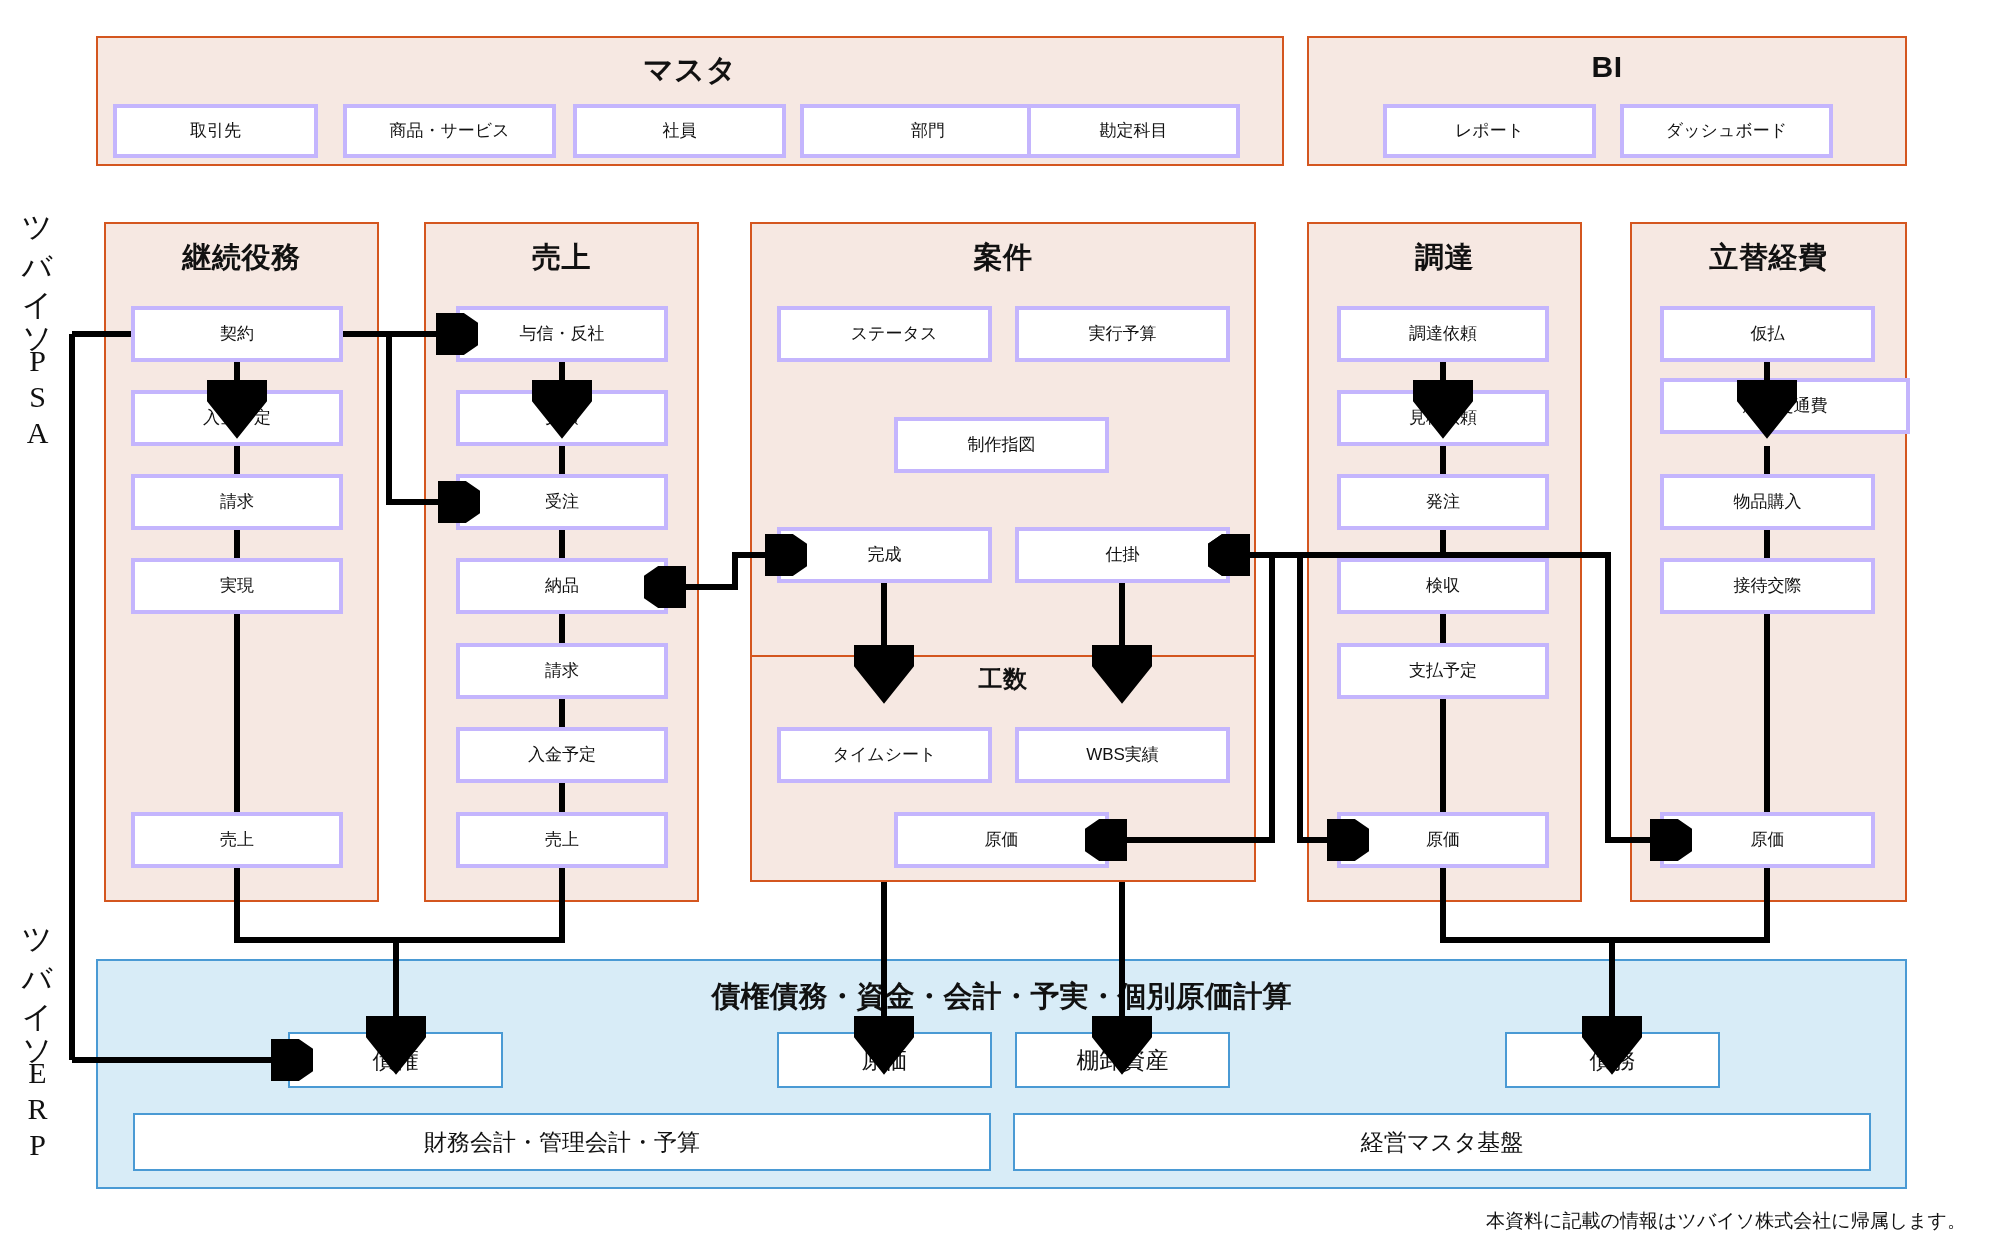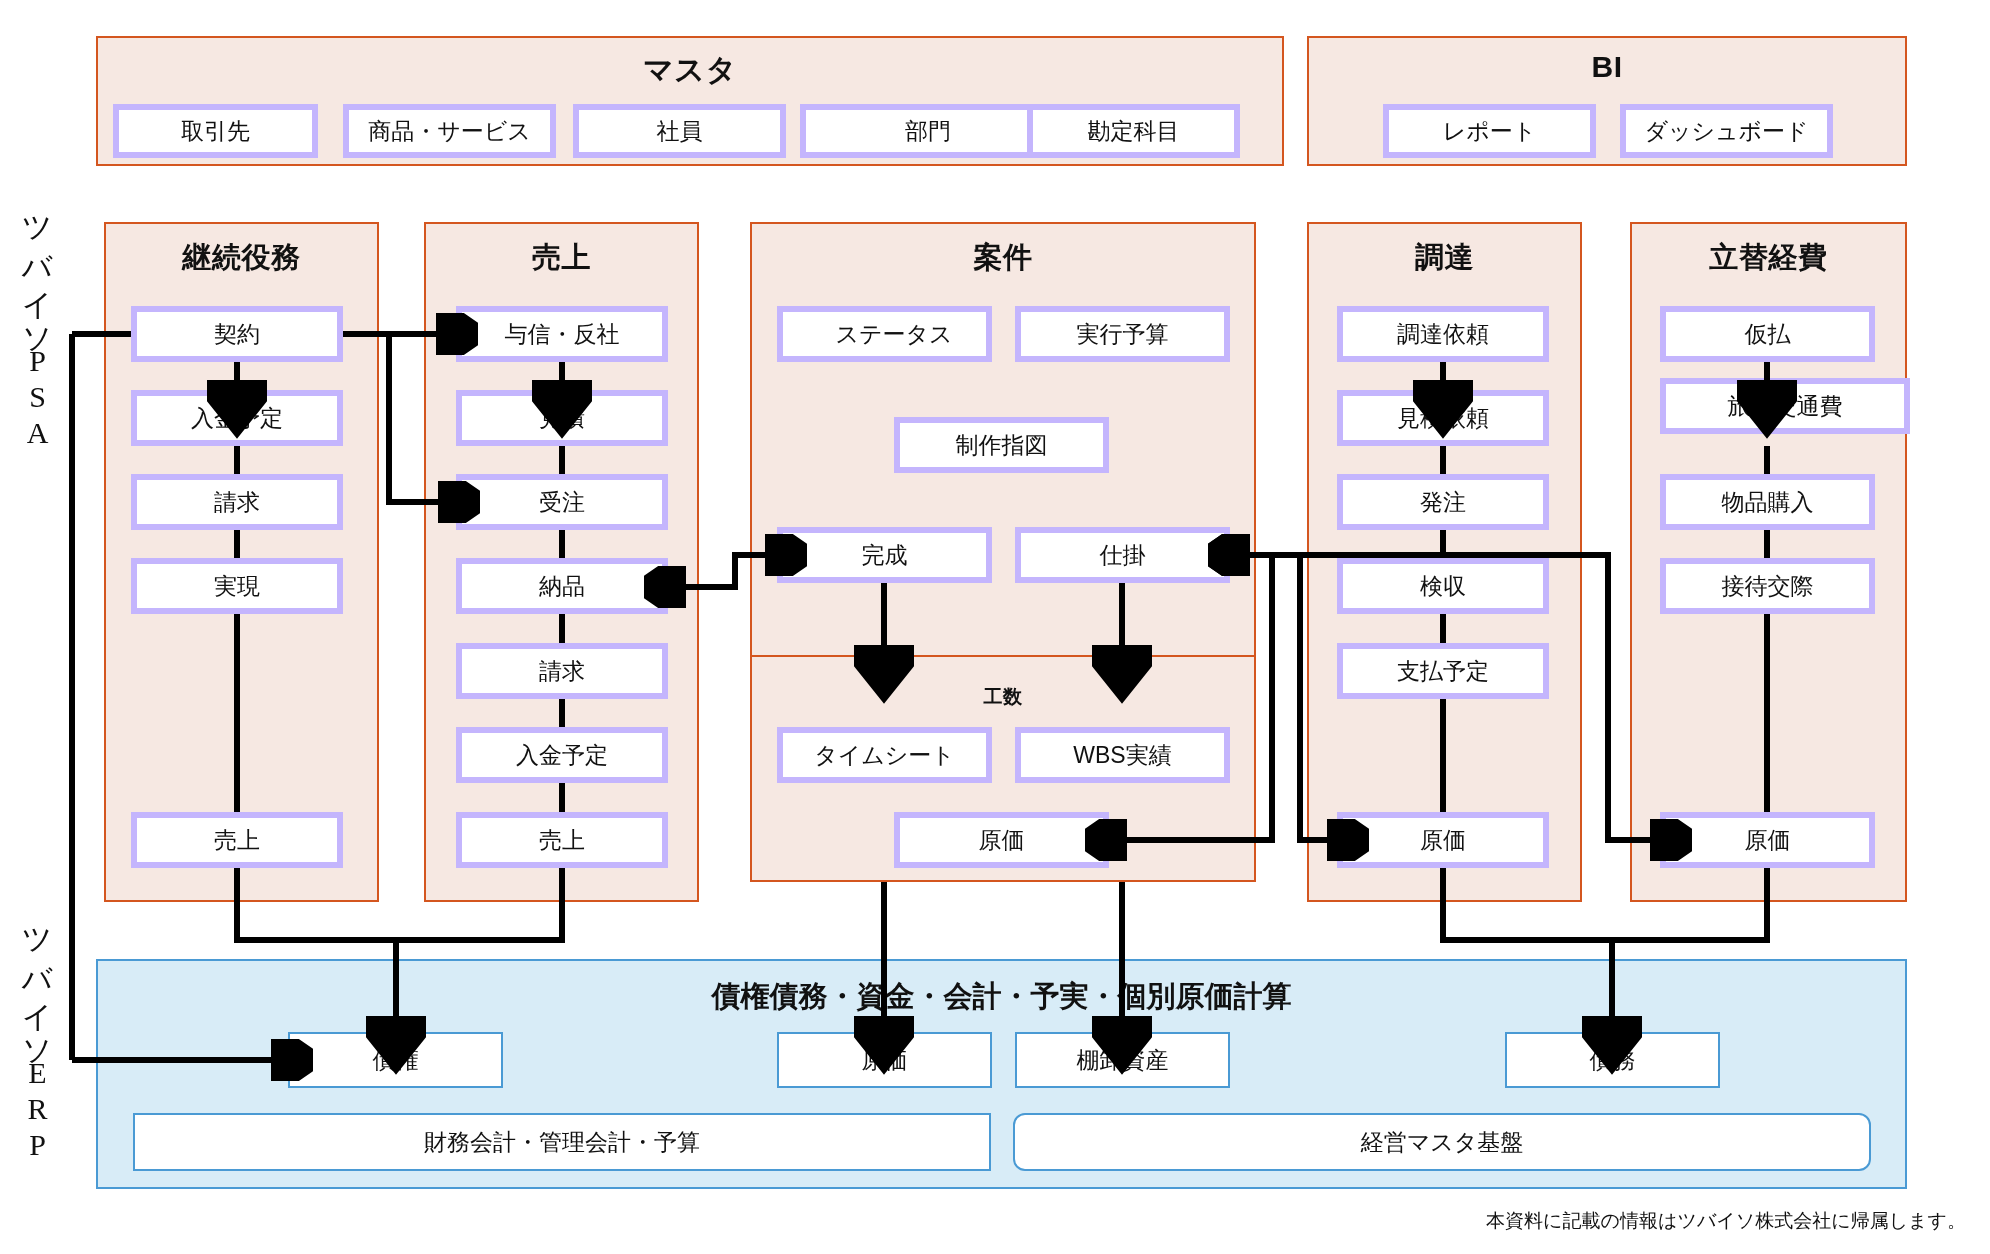--- a/index.html
+++ b/index.html
@@ -27,28 +27,28 @@
     position:absolute;
     left:0;right:0;
     text-align:center;
     font-weight:bold;
     color:#111;
     letter-spacing:.02em;
   }
   
   .node{
     background:#ffffff;
-    border:6px solid #c4b5fd;
+    border:4px solid #c4b5fd;
     display:flex;
     align-items:center;
     justify-content:center;
     text-align:center;
     line-height:1.15;
     color:#111;
-    font-size:23px;
+    font-size:17px;
     white-space:nowrap;
   }
   
   .erp-group{
     background:#d8ecf7;
     border:2px solid #4a9ad4;
   }
   .erp-title{
     position:absolute;left:0;right:0;text-align:center;
     font-weight:bold;color:#111;
@@ -128,21 +128,21 @@
   <div class="abs group" style="left:750px; top:222px; width:506px; height:660px;">
     <div class="group-title" style="top:14px; font-size:29px;">案件</div>
   </div>
   <div class="abs node" style="left:777px; top:306px; width:215px; height:56px;padding-left:19px;">ステータス</div>
   <div class="abs node" style="left:1015px; top:306px; width:215px; height:56px;">実行予算</div>
   <div class="abs node" style="left:894px; top:417px; width:215px; height:56px;">制作指図</div>
   <div class="abs node" style="left:777px; top:527px; width:215px; height:56px;">完成</div>
   <div class="abs node" style="left:1015px; top:527px; width:215px; height:56px;">仕掛</div>
 
   <div class="abs group" style="left:750px; top:655px; width:506px; height:227px;">
-    <div class="group-title" style="top:27px; font-size:19px;">工数</div>
+    <div class="group-title" style="top:6px; font-size:24px;">工数</div>
   </div>
   <div class="abs node" style="left:777px; top:727px; width:215px; height:56px;">タイムシート</div>
   <div class="abs node" style="left:1015px; top:727px; width:215px; height:56px;">WBS実績</div>
   <div class="abs node" style="left:894px; top:812px; width:215px; height:56px;">原価</div>
 
   <div class="abs group" style="left:1307px; top:222px; width:275px; height:680px;">
     <div class="group-title" style="top:14px; font-size:29px;">調達</div>
   </div>
   <div class="abs node" style="left:1337px; top:306px; width:212px; height:56px;">調達依頼</div>
   <div class="abs node" style="left:1337px; top:390px; width:212px; height:56px;">見積依頼</div>
@@ -162,21 +162,21 @@
 
   <div class="abs erp-group" style="left:96px; top:959px; width:1811px; height:230px;">
     <div class="erp-title" style="top:16px; font-size:29px;">債権債務・資金・会計・予実・個別原価計算</div>
   </div>
   <div class="abs erp-node" style="left:288px; top:1032px; width:215px; height:56px;">債権</div>
   <div class="abs erp-node" style="left:777px; top:1032px; width:215px; height:56px;">原価</div>
   <div class="abs erp-node" style="left:1015px; top:1032px; width:215px; height:56px;">棚卸資産</div>
   <div class="abs erp-node" style="left:1505px; top:1032px; width:215px; height:56px;">債務</div>
 
   <div class="abs erp-node" style="left:133px; top:1113px; width:858px; height:58px;">財務会計・管理会計・予算</div>
-  <div class="abs erp-node" style="left:1013px; top:1113px; width:858px; height:58px;border-radius:12px;">経営マスタ基盤</div>
+  <div class="abs erp-node" style="left:1013px; top:1113px; width:858px; height:58px;">経営マスタ基盤</div>
 
   <div class="footer" style="right:24px; top:1208px;">本資料に記載の情報はツバイソ株式会社に帰属します。</div>
 
   <svg id="wires" viewBox="0 0 1990 1254" xmlns="http://www.w3.org/2000/svg">
     <defs>
       <marker id="ah-d" markerWidth="10" markerHeight="10" refX="2" refY="5" orient="auto" markerUnits="strokeWidth">
         <path d="M0,1 L0,9 L5,5 z" fill="#000"></path>
       </marker>
       <marker id="ah-big" markerWidth="7" markerHeight="7" refX="2.4" refY="3.5" orient="auto" markerUnits="strokeWidth">
         <path d="M0,0.4 L0,6.6 L4.5,3.5 z" fill="#000"></path>

